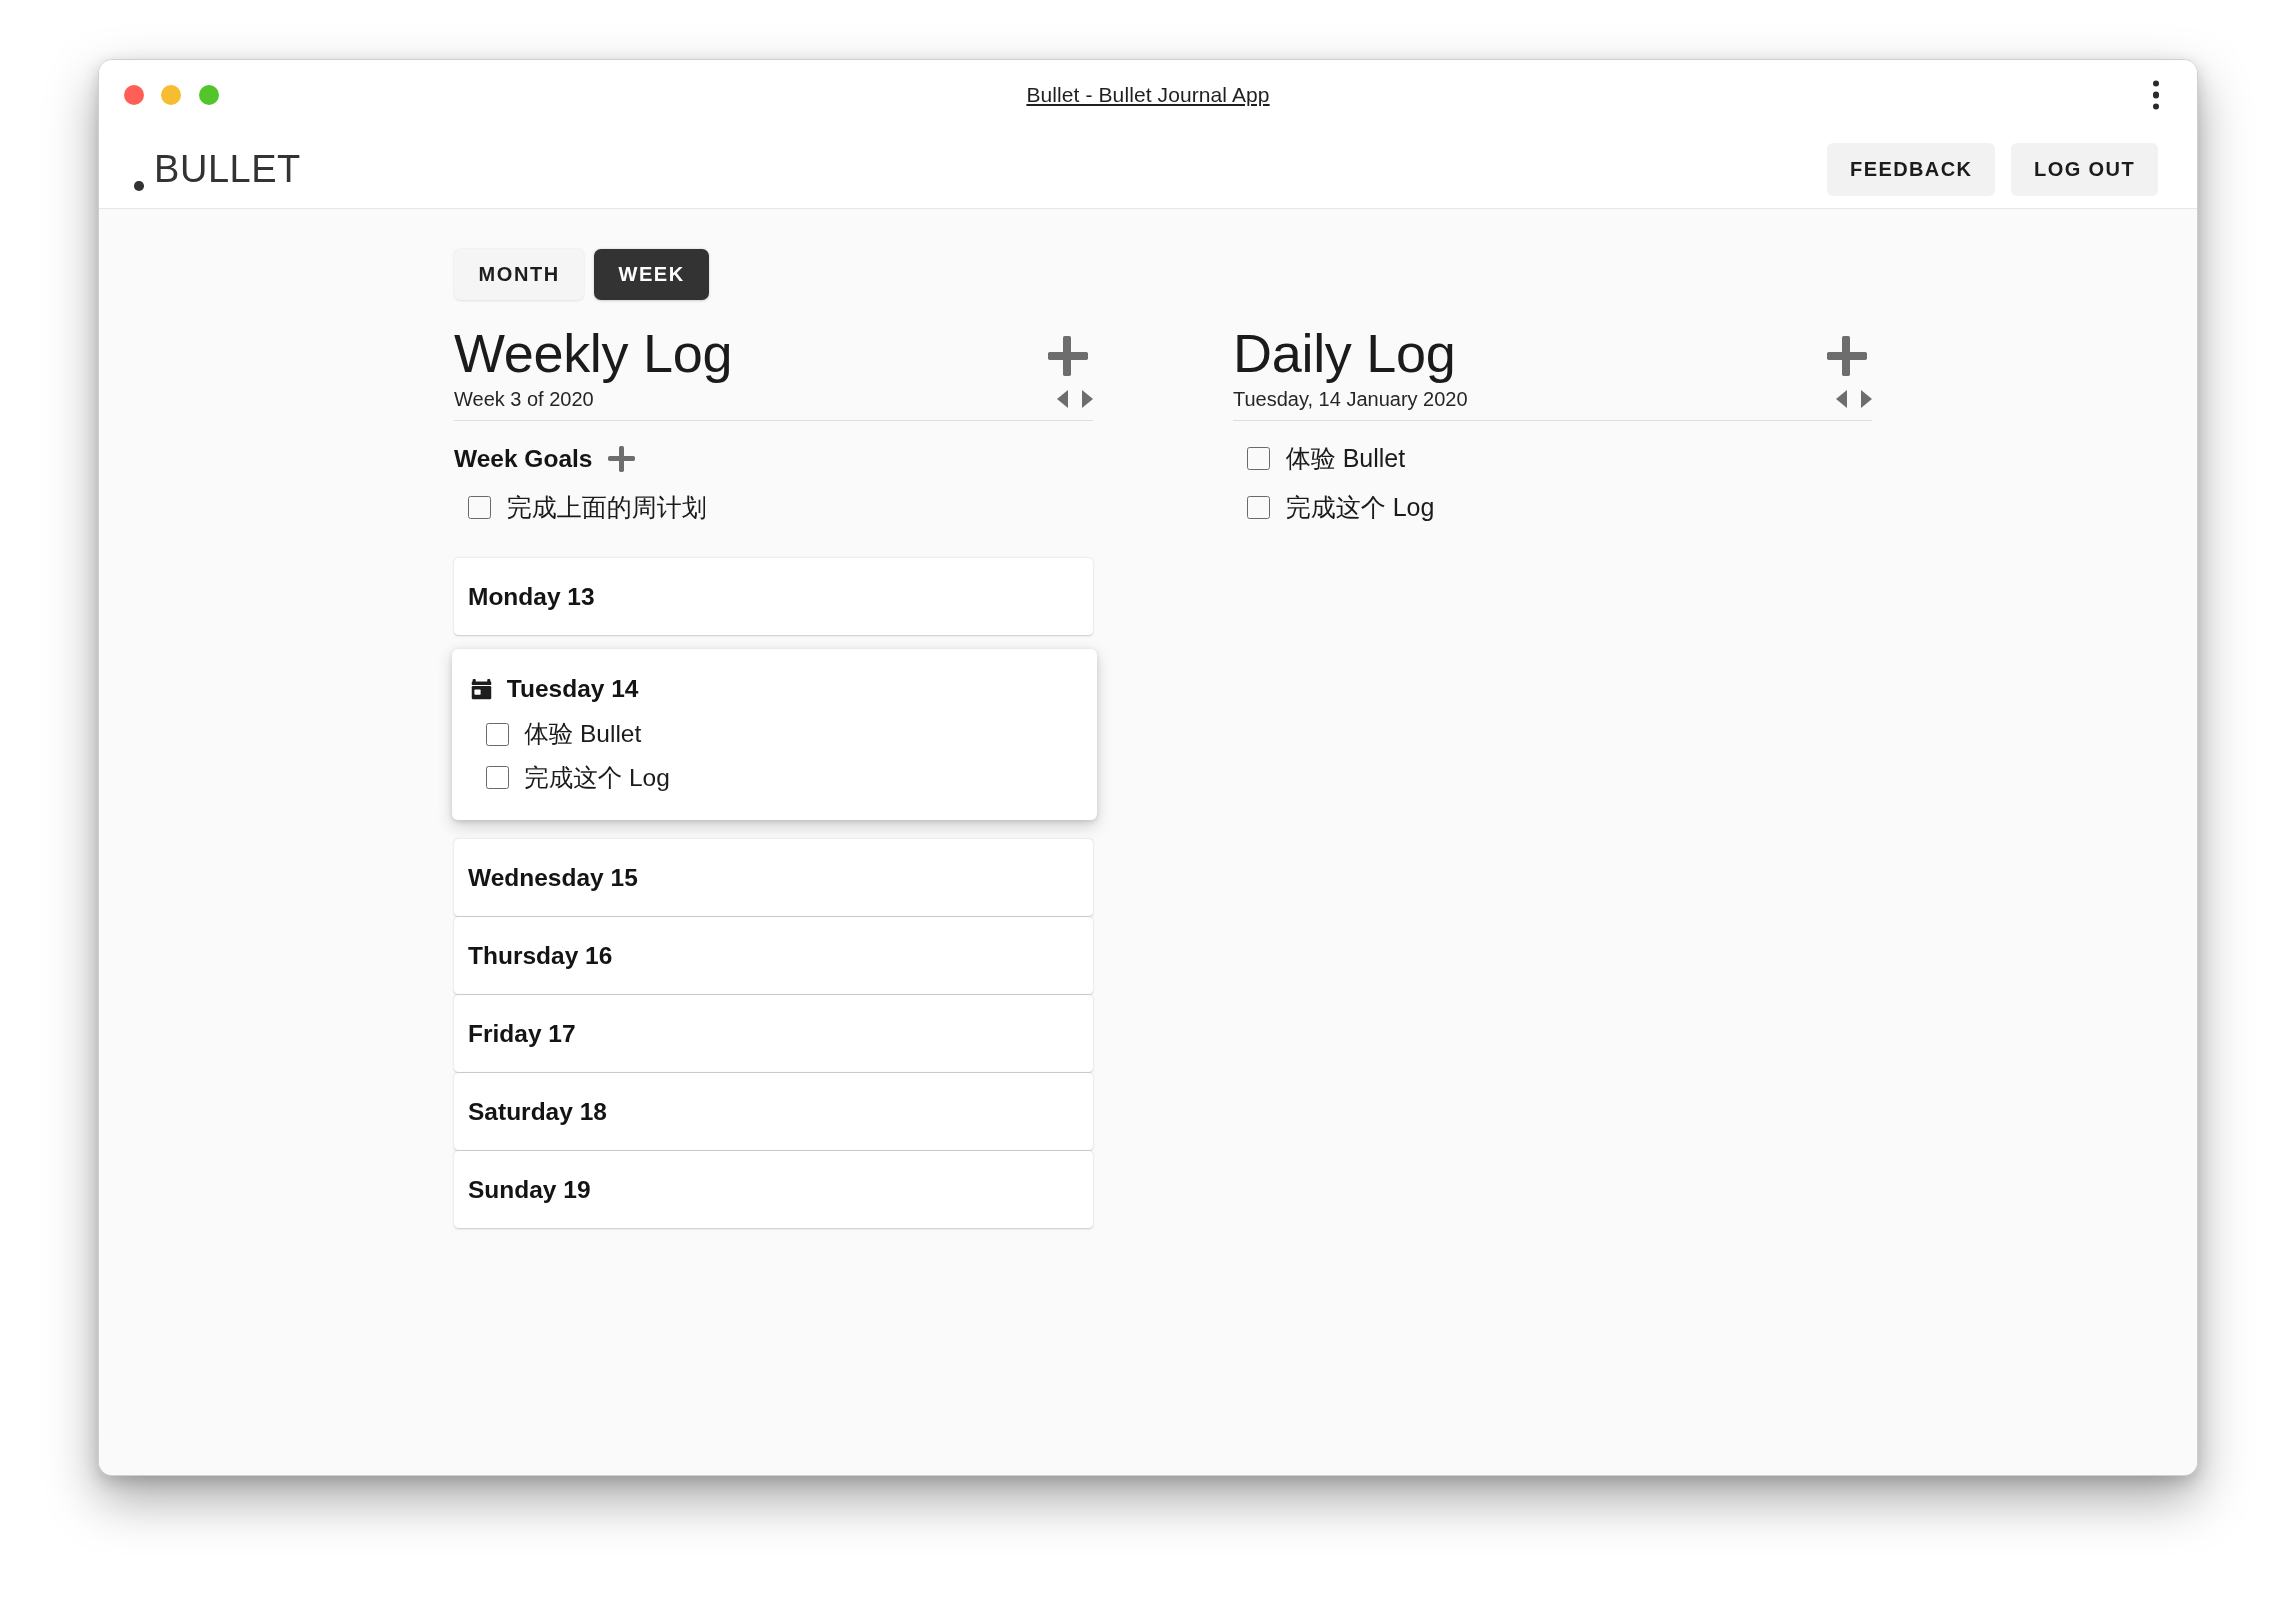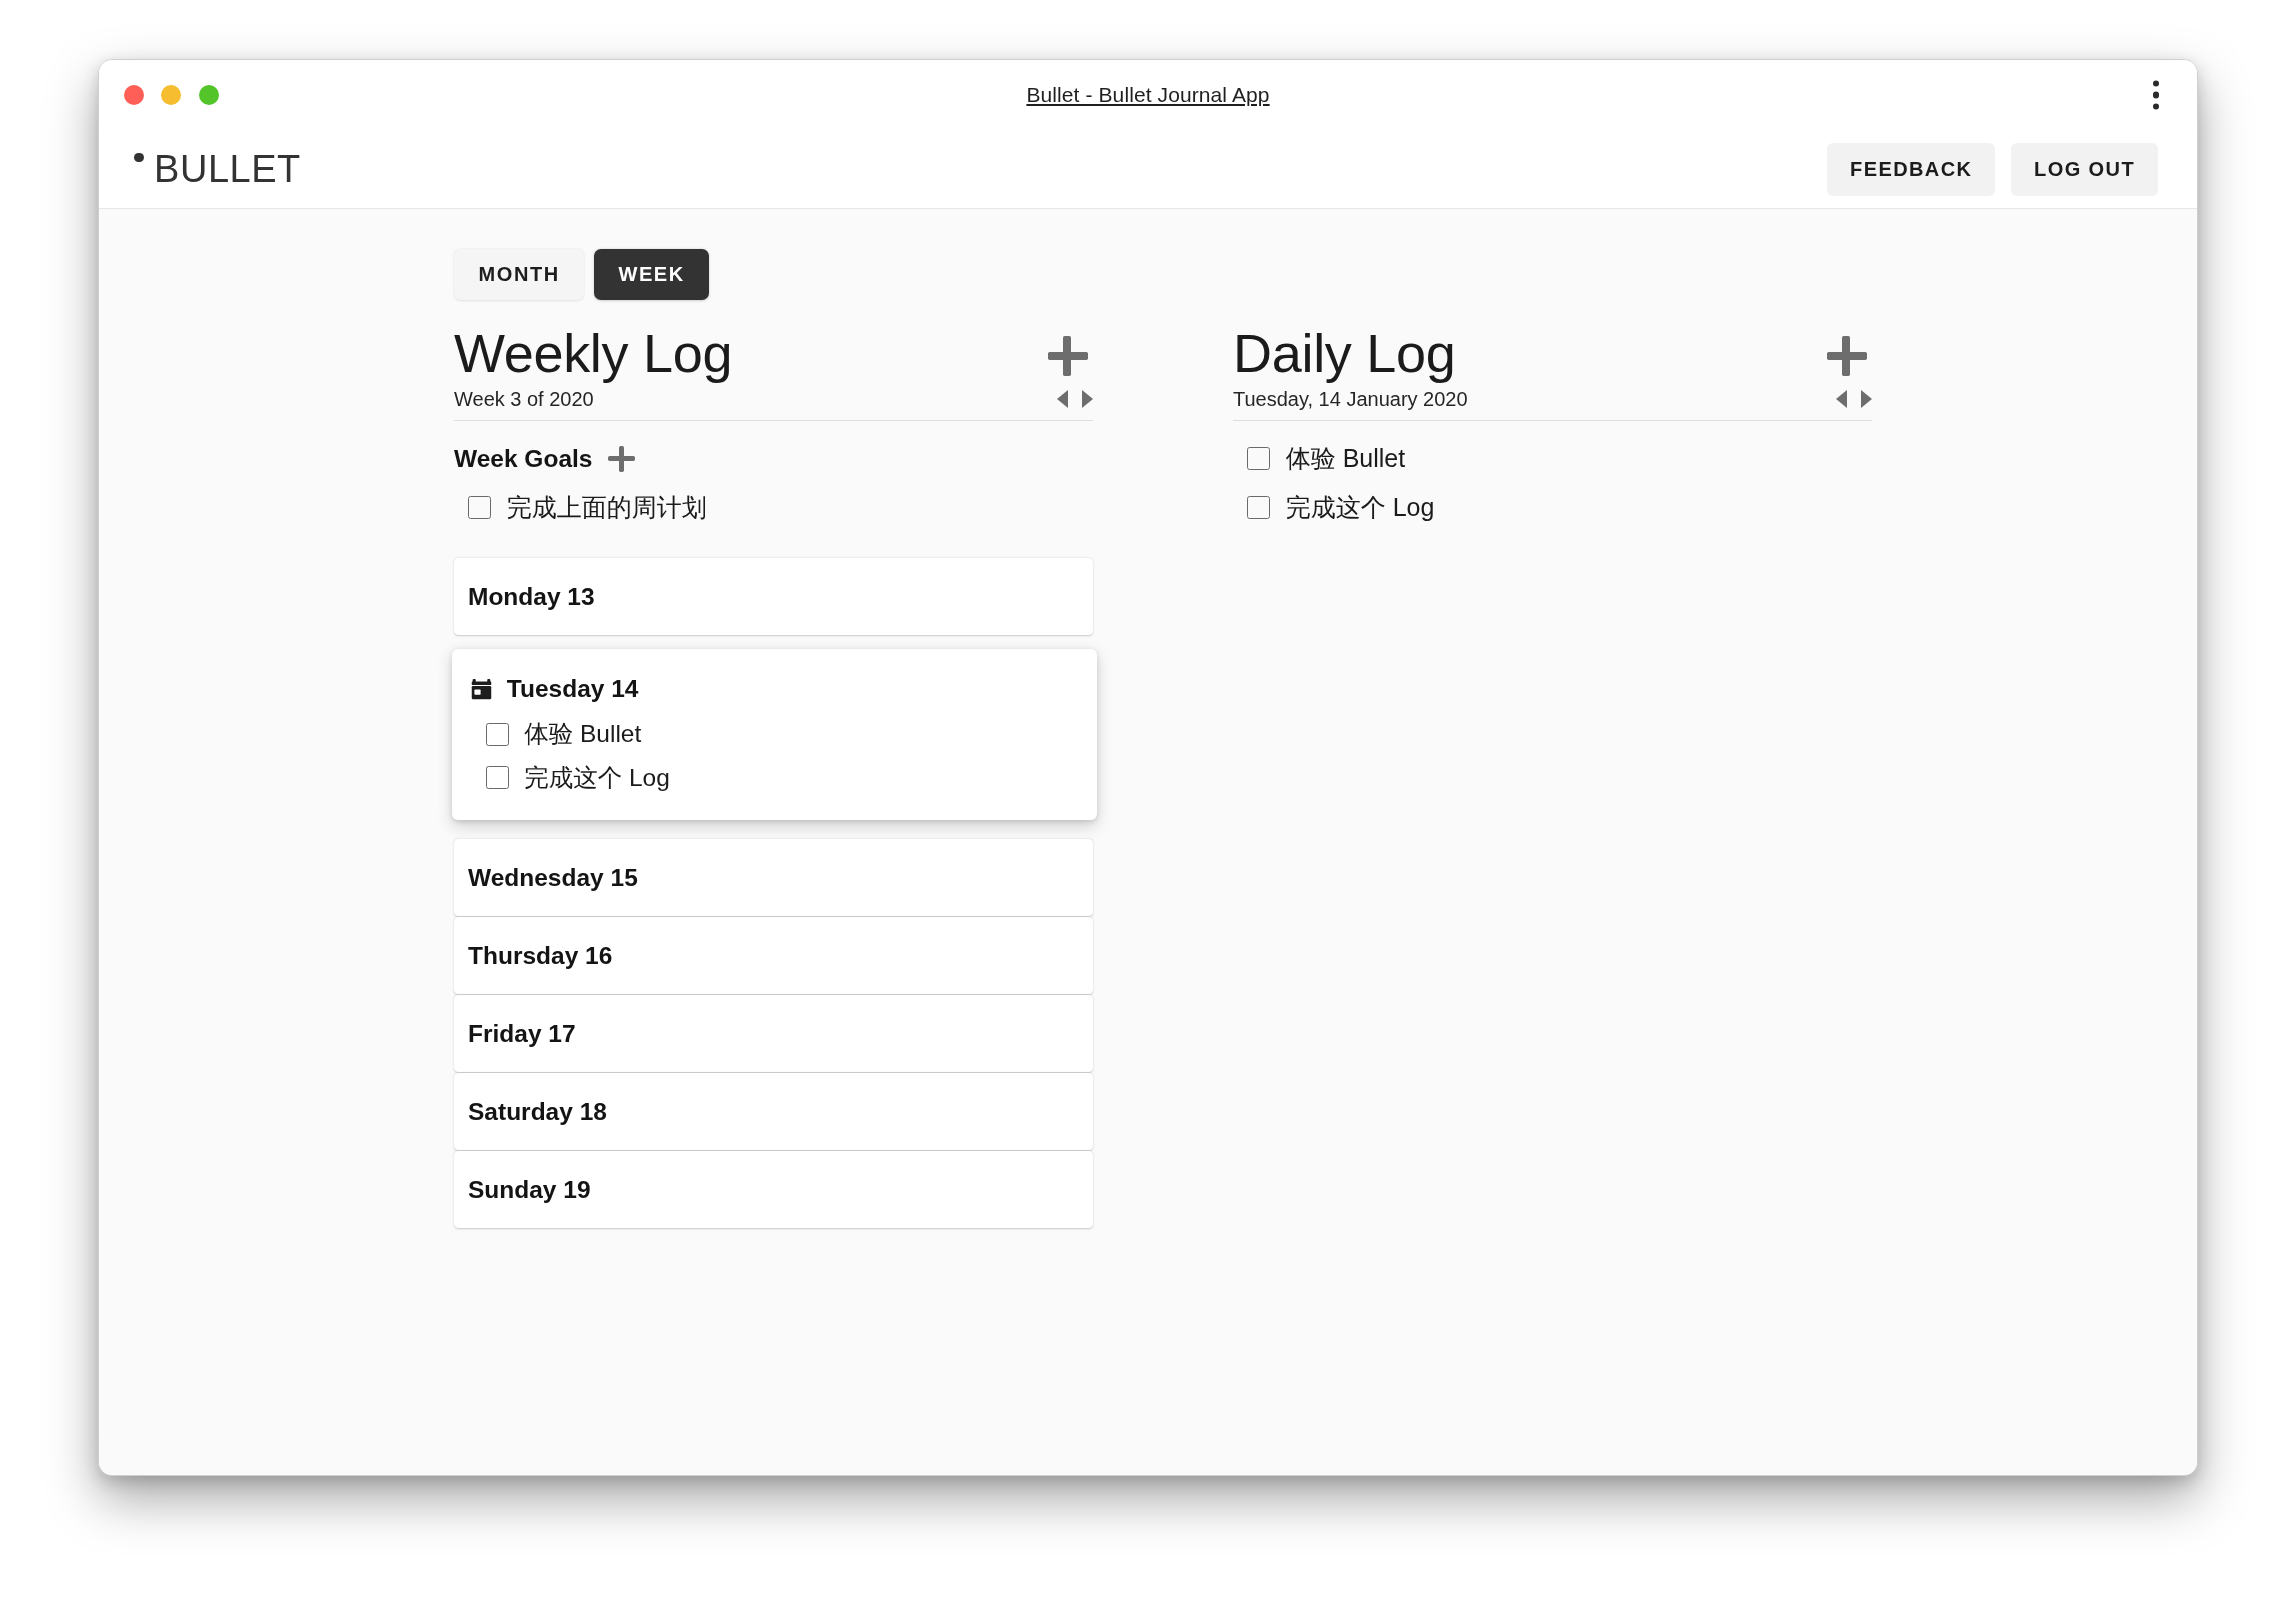--- a/index.html
+++ b/index.html
@@ -71,21 +71,21 @@
   .appbar {
     height: 79px;
     background: #ffffff;
     border-bottom: 0.9px solid #e6e6e6;
     display: flex;
     align-items: center;
     padding: 0 39px 0 35px;
   }
   .logo {
     display: flex;
-    align-items: flex-start;
+    align-items: flex-end;
     gap: 10.5px;
     font-size: 38px;
     letter-spacing: 0.5px;
     color: #333333;
     font-weight: 400;
   }
   .logo-dot {
     width: 9.6px; height: 9.6px; border-radius:50%;
     background:#333333;
     display:block;

